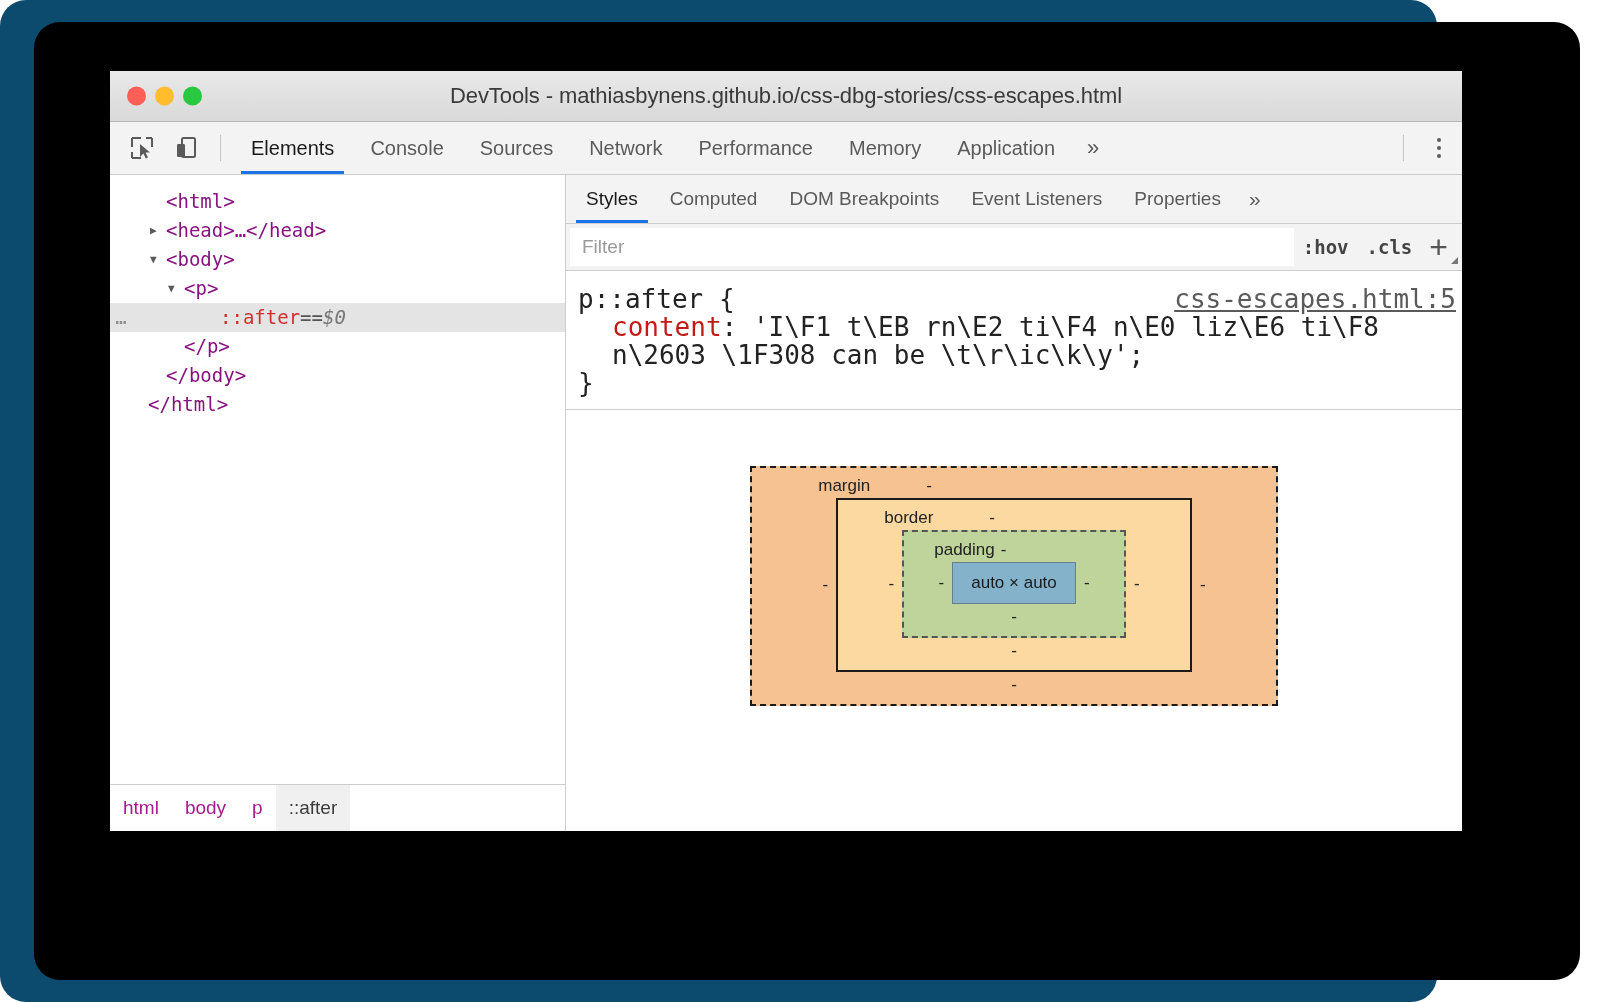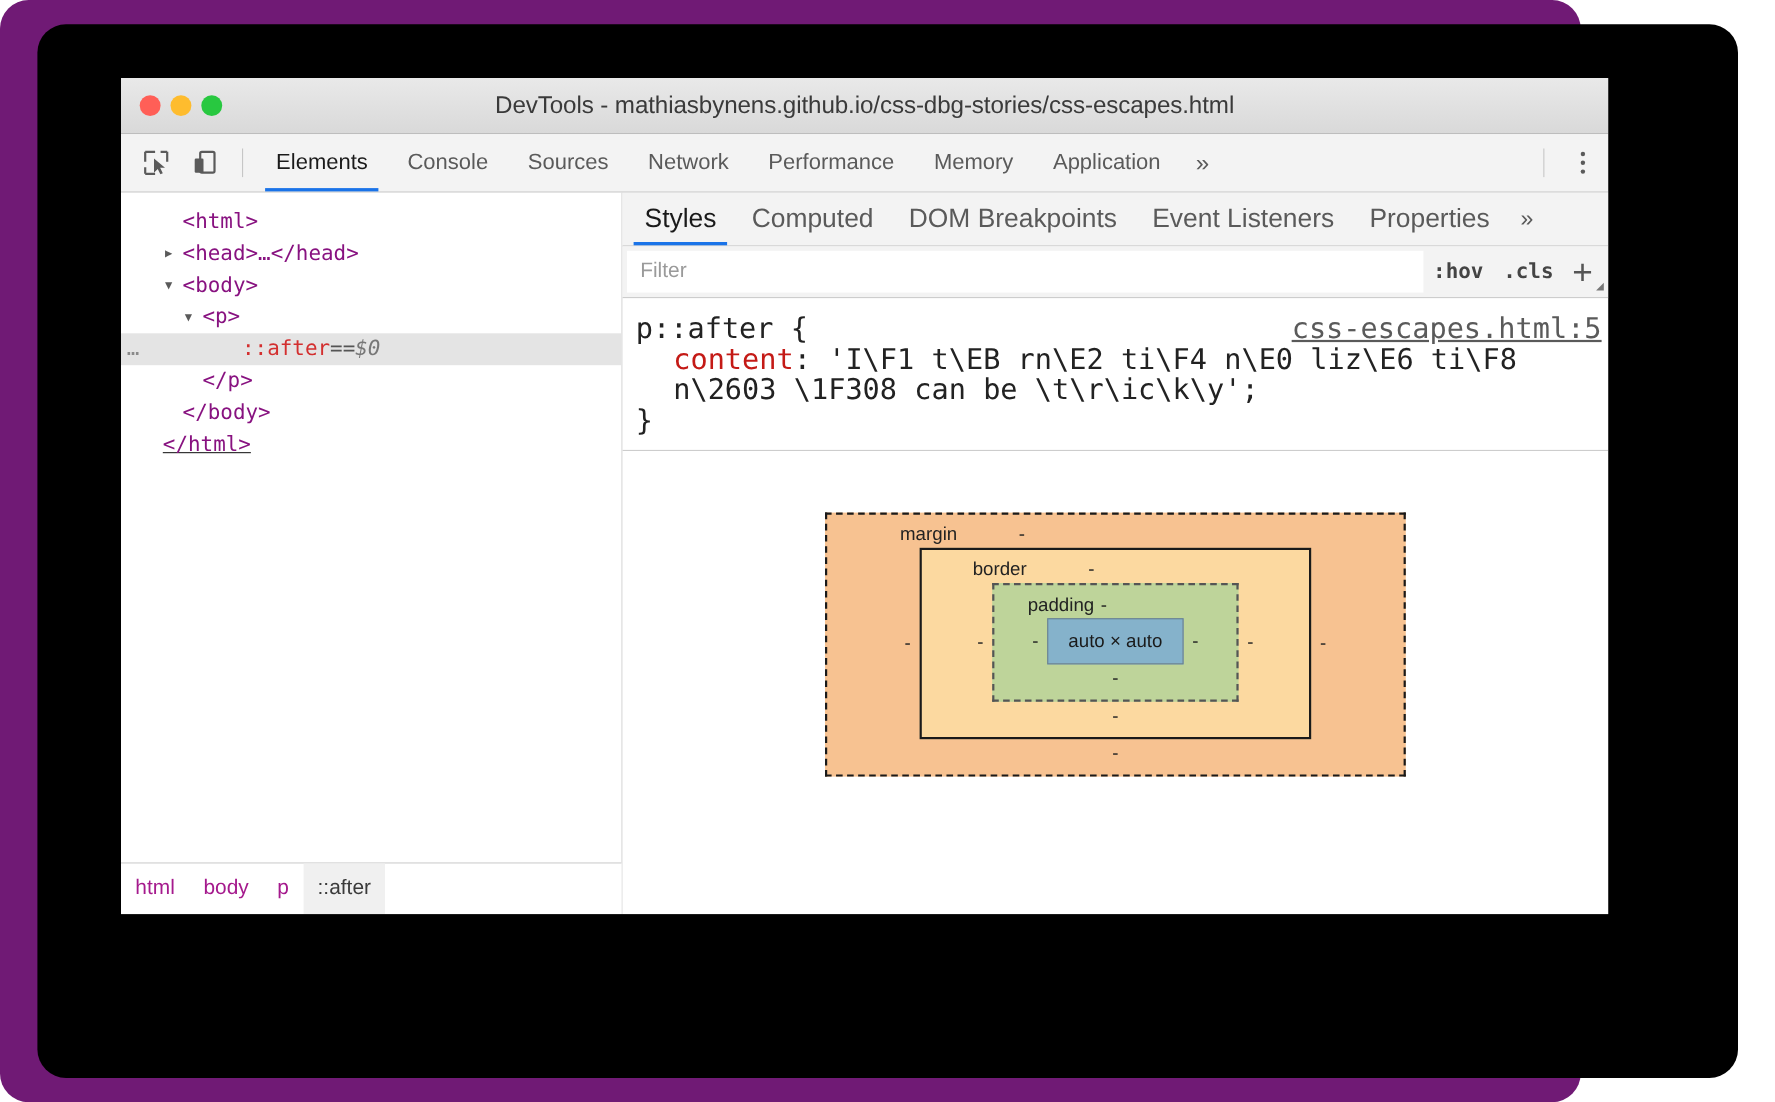--- a/index.html
+++ b/index.html
@@ -13,21 +13,21 @@
     overflow: hidden;
     font-family: "Liberation Sans", sans-serif;
     -webkit-font-smoothing: antialiased;
   }
 
   
   #canvas {
     position: absolute;
     left: 0; top: 0;
     width: 1437px; height: 1002px;
-    background: #701a75;
+    background: #0c4a6e;
     border-radius: 26px;
   }
   #backdrop {
     position: absolute;
     left: 34px; top: 22px;
     width: 1546px; height: 958px;
     background: #000000;
     border-radius: 26px;
   }
 
@@ -246,21 +246,21 @@
     background: #f3f3f3;
     border-bottom: 1px solid #cdcdcd;
     display: flex;
     align-items: stretch;
     padding-left: 4px;
   }
   .stab {
     display: flex;
     align-items: center;
     padding: 0 16px;
-    font-size: 24px;
+    font-size: 19px;
     color: #5a5a5a;
     cursor: pointer;
     position: relative;
     white-space: nowrap;
   }
   .stab.active { color: #1a1a1a; }
   .stab.active::after {
     content: "";
     position: absolute;
     left: 6px; right: 6px; bottom: 0;
@@ -541,21 +541,21 @@
                 <span class="tk-tag">&lt;/p&gt;</span>
               </span>
             </div>
             <div class="dom-row">
               <span class="ind2" style="display: inline-flex; align-items: center;">
                 <span class="twisty"></span>
                 <span class="tk-tag">&lt;/body&gt;</span>
               </span>
             </div>
             <div class="dom-row">
-              <span class="ind1" style="display: inline-flex; align-items: flex-start; text-decoration: underline;">
+              <span class="ind1" style="display: inline-flex; align-items: flex-start;">
                 <span class="twisty"></span>
                 <span class="tk-tag">&lt;/html&gt;</span>
               </span>
             </div>
           </div>
 
         <div id="breadcrumb">
           <div class="crumb">
               <span>html</span>
             </div>

